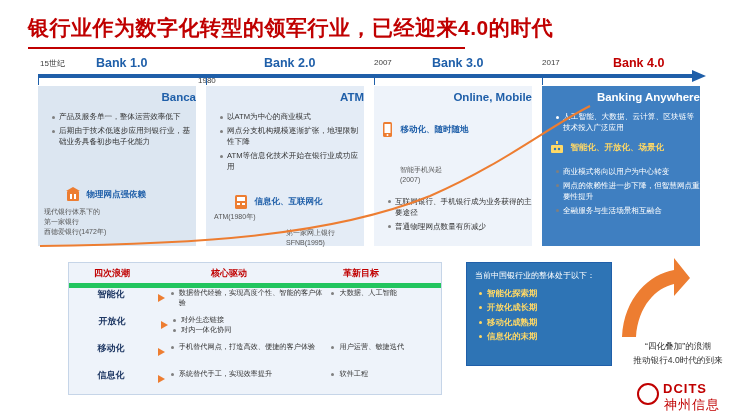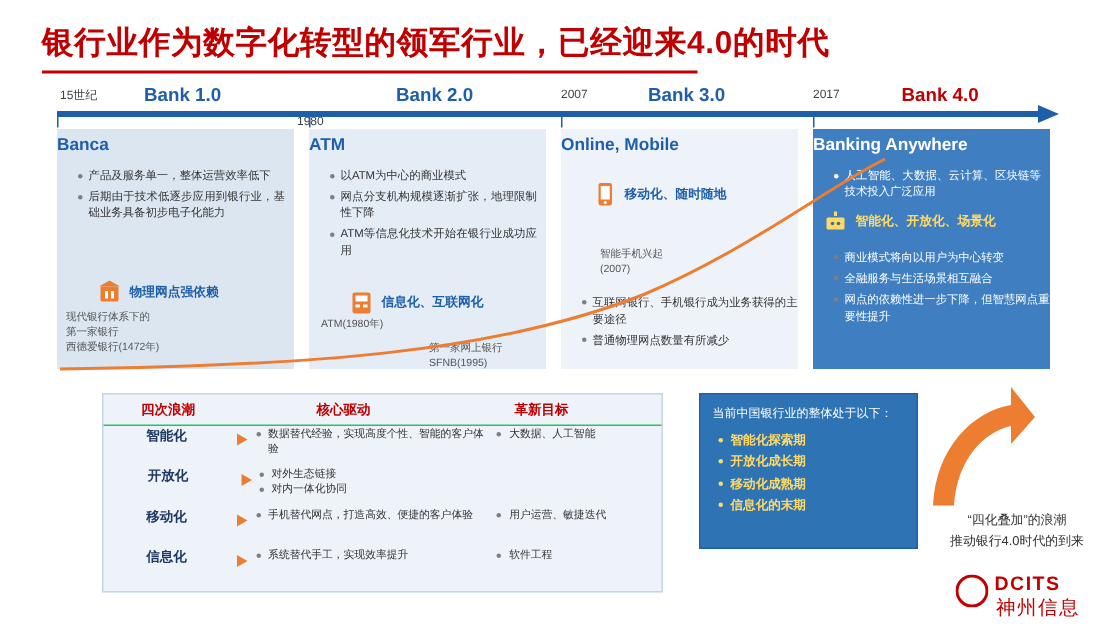--- a/index.html
+++ b/index.html
@@ -43,21 +43,21 @@
     position:absolute;top:-16px;font-size:12.5px;font-weight:bold;color:#1f5fa9;
     white-space:nowrap;
   }
   .bankname.red{color:#c00000;}
 
   
   .col{
     position:absolute;top:86px;width:158px;height:160px;
   }
   .col .head{
-    text-align:left;font-size:11.5px;font-weight:bold;color:#1f5fa9;
+    text-align:right;font-size:11.5px;font-weight:bold;color:#1f5fa9;
     padding-top:5px;
   }
   .col ul{
     margin:8px 0 0 0;padding:0 6px 0 14px;list-style:none;
   }
   .col li{
     font-size:7.6px;color:#333;line-height:1.45;margin-bottom:3px;
     position:relative;padding-left:7px;text-align:justify;
   }
   .col li:before{
@@ -87,21 +87,21 @@
   
   .curve{position:absolute;left:30px;top:86px;width:690px;height:170px;}
 
   
   .btable{
     position:absolute;left:68px;top:262px;width:372px;height:131px;
     background:#eef3fa;border:1px solid #c6d5e8;
   }
   .bt-head{
     display:flex;height:20px;align-items:center;
-    border-bottom:1px solid #22c55e;
+    border-bottom:5px solid #22c55e;
   }
   .bt-head div{
     font-size:9px;font-weight:bold;color:#c00000;text-align:center;
   }
   .bt-row{display:flex;height:27px;align-items:flex-start;}
   .bt-c1{width:86px;text-align:center;font-size:9px;font-weight:bold;color:#1f3864;}
   .bt-c2{width:18px;text-align:center;}
   .bt-c3{width:152px;font-size:7.2px;color:#333;padding-right:4px;}
   .bt-c4{width:112px;font-size:7.2px;color:#333;}
   .arrowsm{
@@ -171,21 +171,21 @@
 
     <div class="yr" style="left:336px;">2007</div>
     <div class="tick" style="left:336px;"></div>
 
     <div class="yr" style="left:504px;">2017</div>
     <div class="tick" style="left:504px;"></div>
 
     <div class="bankname" style="left:58px;">Bank 1.0</div>
     <div class="bankname" style="left:226px;">Bank 2.0</div>
     <div class="bankname" style="left:394px;">Bank 3.0</div>
-    <div class="bankname red" style="left:550px;padding-left:13px;">Bank 4.0</div>
+    <div class="bankname red" style="left:562px;padding-left:13px;">Bank 4.0</div>
   </div>
 
   <div class="col c1">
     <div class="head">Banca</div>
     <ul>
       <li>产品及服务单一，整体运营效率低下</li>
       <li>后期由于技术低逐步应用到银行业，基础业务具备初步电子化能力</li>
     </ul>
   </div>
   <div class="callout" style="left:66px;top:187px;">
@@ -222,21 +222,21 @@
     </span>
     <span>信息化、互联网化</span>
   </div>
   <div class="smalltxt" style="left:214px;top:212px;">ATM(1980年)</div>
   <div class="smalltxt" style="left:286px;top:228px;">第一家网上银行
 SFNB(1995)</div>
 
   <div class="col c3">
     <div class="head">Online, Mobile</div>
   </div>
-  <div class="callout" style="left:396px;top:122px;">
+  <div class="callout" style="left:380px;top:122px;">
     <span class="orange-ic">
       <svg width="14" height="16" viewBox="0 0 14 16">
           <rect x="3" y="0" width="9" height="15" rx="1.5" fill="#ed7d31"></rect>
           <rect x="4.5" y="2" width="6" height="9" fill="#fff"></rect>
           <circle cx="7.5" cy="13" r="1" fill="#fff"></circle>
         </svg>
     </span>
     <span>移动化、随时随地</span>
   </div>
   <div class="smalltxt" style="left:400px;top:165px;">智能手机兴起
@@ -258,22 +258,22 @@
           <rect x="1" y="5" width="12" height="8" rx="1" fill="#ffd966"></rect>
           <circle cx="5" cy="9" r="1.2" fill="#2e74b5"></circle>
           <circle cx="9" cy="9" r="1.2" fill="#2e74b5"></circle>
           <rect x="6" y="1" width="2" height="3" fill="#ffd966"></rect>
         </svg>
     </span>
     <span>智能化、开放化、场景化</span>
   </div>
   <ul style="position:absolute;left:542px;top:166px;width:150px;margin:0;padding:0 6px 0 14px;list-style:none;">
     <li style="font-size:7.6px;color:#fff;line-height:1.45;margin-bottom:3px;position:relative;padding-left:7px;" class="dot-li">商业模式将向以用户为中心转变</li>
+    <li style="font-size:7.6px;color:#fff;line-height:1.45;margin-bottom:3px;position:relative;padding-left:7px;" class="dot-li">网点的依赖性进一步下降，但智慧网点重要性提升</li>
     <li style="font-size:7.6px;color:#fff;line-height:1.45;margin-bottom:3px;position:relative;padding-left:7px;" class="dot-li">全融服务与生活场景相互融合</li>
-    <li style="font-size:7.6px;color:#fff;line-height:1.45;margin-bottom:3px;position:relative;padding-left:7px;" class="dot-li">网点的依赖性进一步下降，但智慧网点重要性提升</li>
   </ul>
 
   <svg class="curve" viewBox="0 0 690 170">
     <path d="M10 160 C 170 158, 300 150, 400 110 C 470 80, 520 40, 560 20" fill="none" stroke="#ed7d31" stroke-width="2"></path>
   </svg>
 
   <svg style="position:absolute;left:612px;top:252px;width:80px;height:90px;" viewBox="0 0 80 90">
     <path d="M10 85 C 12 45, 38 22, 62 18 L 62 6 L 78 26 L 62 44 L 62 32 C 44 36, 26 54, 24 85 Z" fill="#ed7d31"></path>
   </svg>
 

